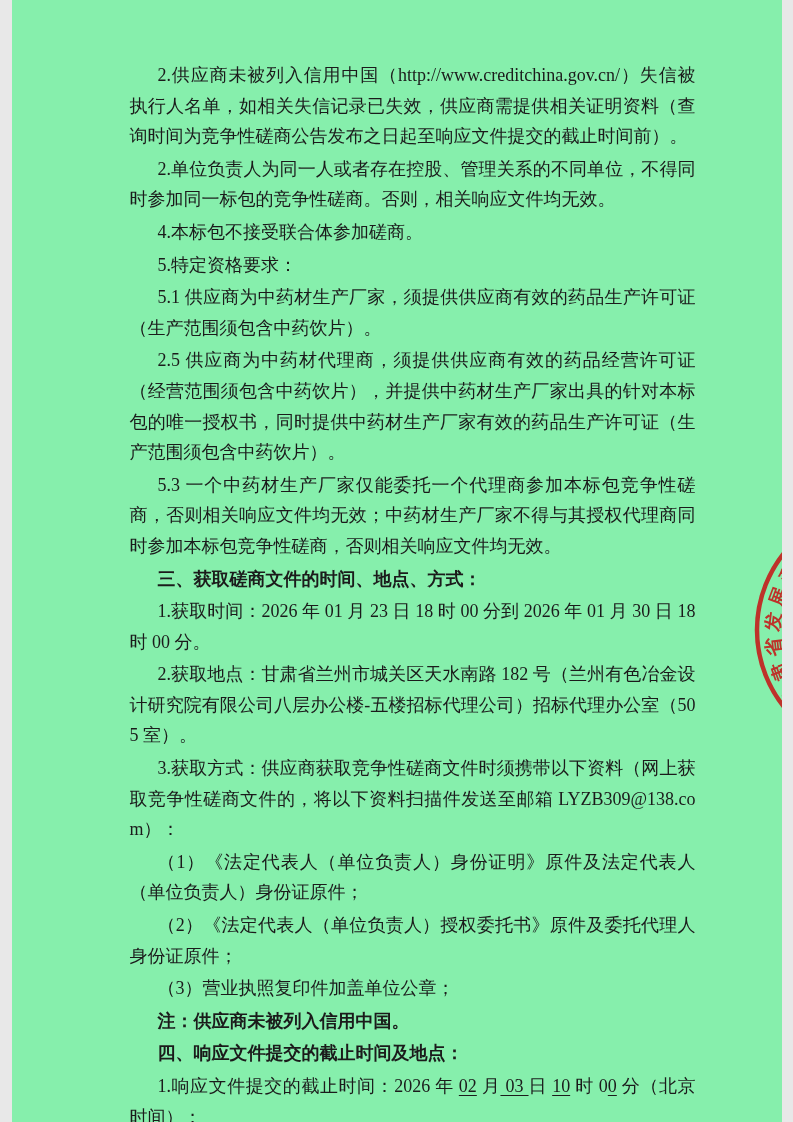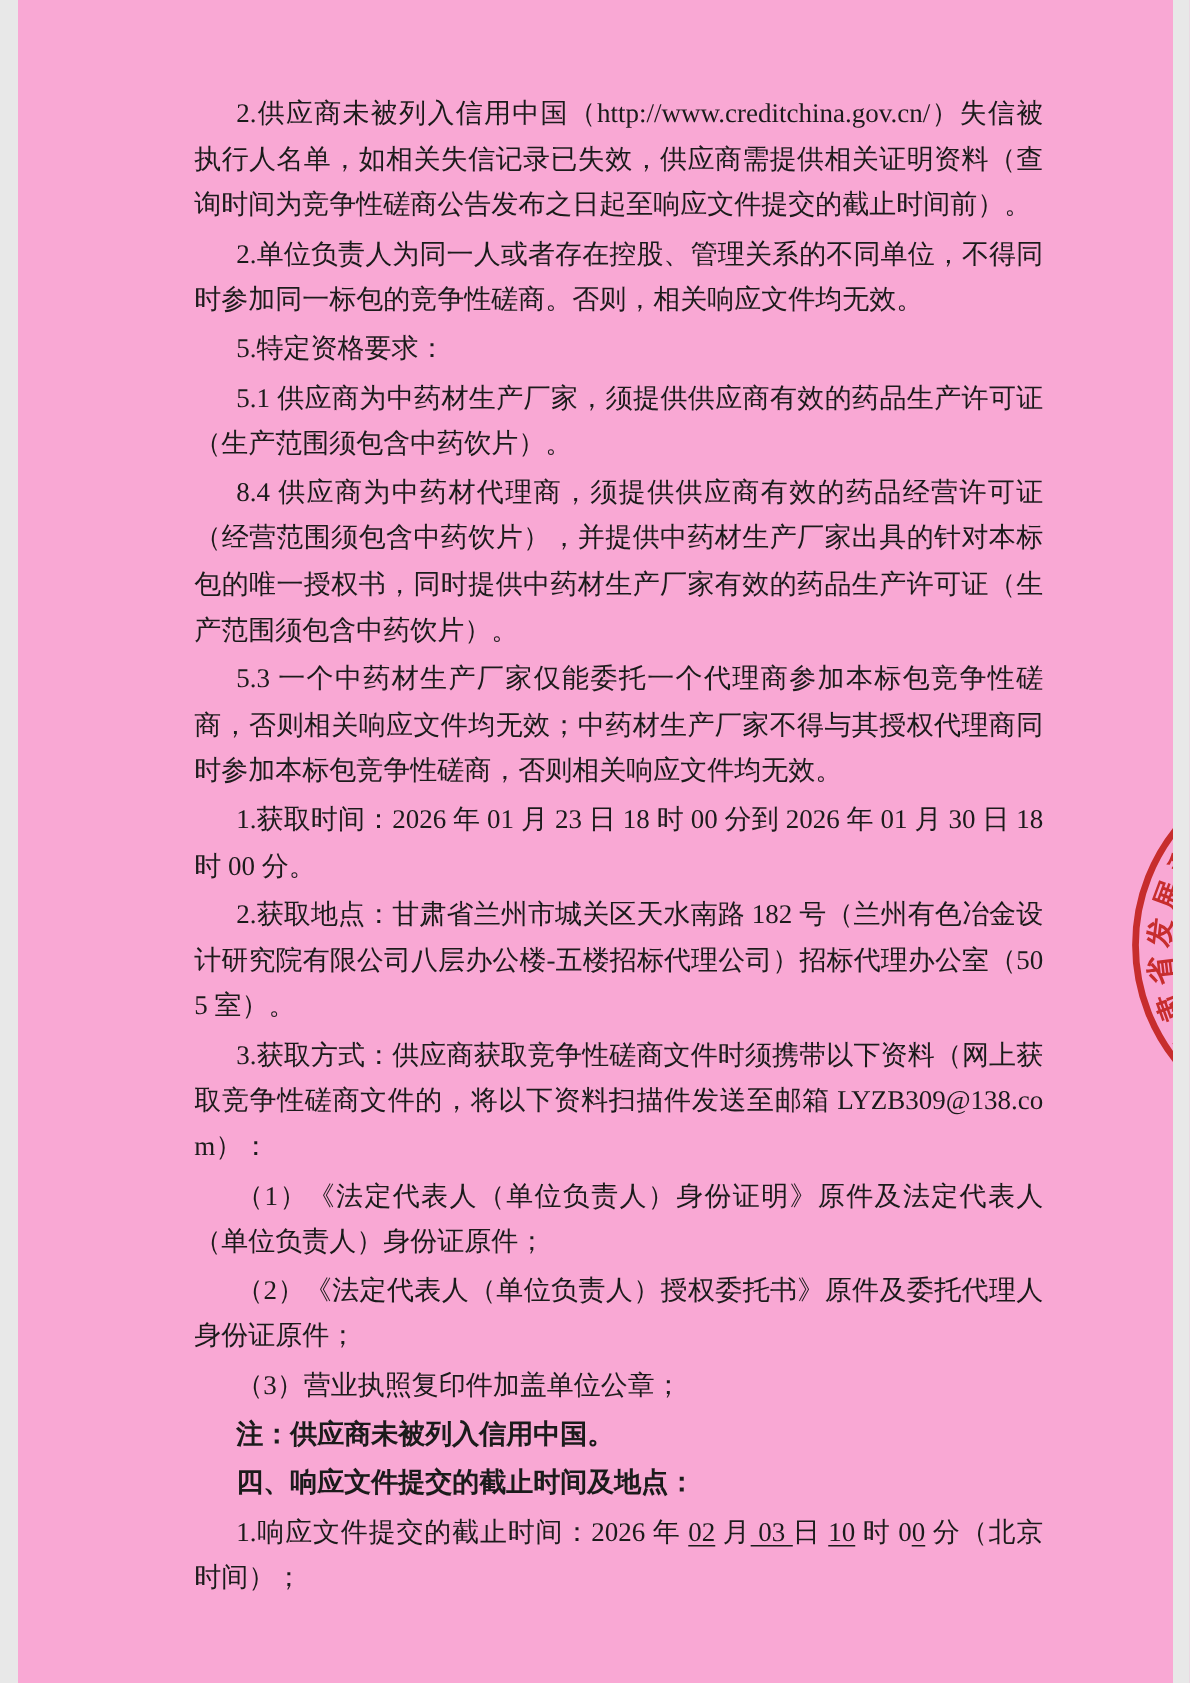--- a/index.html
+++ b/index.html
@@ -1,20 +1,20 @@
 <!DOCTYPE html>
 <html><head>
 <meta charset="utf-8">
 <style>
   html,body{margin:0;padding:0;background:#e8e8e8;}
   .page{
     position:relative;
     width:770px;height:1122px;
     margin:0 auto;
-    background:#f9a8d4;
+    background:#86efac;
     overflow:hidden;
     font-family:"Liberation Serif","DejaVu Serif",serif;
     color:#1b1b1b;
   }
   .doc{
     position:absolute;
     left:118px;top:60px;width:566px;
     font-size:18px;
     line-height:30.6px;
     text-align:justify;
@@ -41,24 +41,26 @@
   }
 </style>
 </head>
 <body>
 
 <div class="page">
 
   <div class="doc">
     <p>2.供应商未被列入信用中国（http://www.creditchina.gov.cn/）失信被执行人名单，如相关失信记录已失效，供应商需提供相关证明资料（查询时间为竞争性磋商公告发布之日起至响应文件提交的截止时间前）。</p>
     <p>2.单位负责人为同一人或者存在控股、管理关系的不同单位，不得同时参加同一标包的竞争性磋商。否则，相关响应文件均无效。</p>
+    <p>4.本标包不接受联合体参加磋商。</p>
     <p>5.特定资格要求：</p>
     <p>5.1 供应商为中药材生产厂家，须提供供应商有效的药品生产许可证（生产范围须包含中药饮片）。</p>
-    <p>8.4 供应商为中药材代理商，须提供供应商有效的药品经营许可证（经营范围须包含中药饮片），并提供中药材生产厂家出具的针对本标包的唯一授权书，同时提供中药材生产厂家有效的药品生产许可证（生产范围须包含中药饮片）。</p>
+    <p>2.5 供应商为中药材代理商，须提供供应商有效的药品经营许可证（经营范围须包含中药饮片），并提供中药材生产厂家出具的针对本标包的唯一授权书，同时提供中药材生产厂家有效的药品生产许可证（生产范围须包含中药饮片）。</p>
     <p>5.3 一个中药材生产厂家仅能委托一个代理商参加本标包竞争性磋商，否则相关响应文件均无效；中药材生产厂家不得与其授权代理商同时参加本标包竞争性磋商，否则相关响应文件均无效。</p>
+    <p class="bold">三、获取磋商文件的时间、地点、方式：</p>
     <p>1.获取时间：2026 年 01 月 23 日 18 时 00 分到 2026 年 01 月 30 日 18 时 00 分。</p>
     <p>2.获取地点：甘肃省兰州市城关区天水南路 182 号（兰州有色冶金设计研究院有限公司八层办公楼-五楼招标代理公司）招标代理办公室（505 室）。</p>
     <p>3.获取方式：供应商获取竞争性磋商文件时须携带以下资料（网上获取竞争性磋商文件的，将以下资料扫描件发送至邮箱 LYZB309@138.com）：</p>
     <p>（1）《法定代表人（单位负责人）身份证明》原件及法定代表人（单位负责人）身份证原件；</p>
     <p>（2）《法定代表人（单位负责人）授权委托书》原件及委托代理人身份证原件；</p>
     <p>（3）营业执照复印件加盖单位公章；</p>
     <p class="bold">注：供应商未被列入信用中国。</p>
     <p class="bold">四、响应文件提交的截止时间及地点：</p>
     <p><span>1.响应文件提交的截止时间：2026 年 </span><u>02</u><span> 月</span><u> 03 </u><span> 日 </span><u>10</u><span> 时 0</span><u>0</u><span> 分（北京时间）；</span></p>
 

